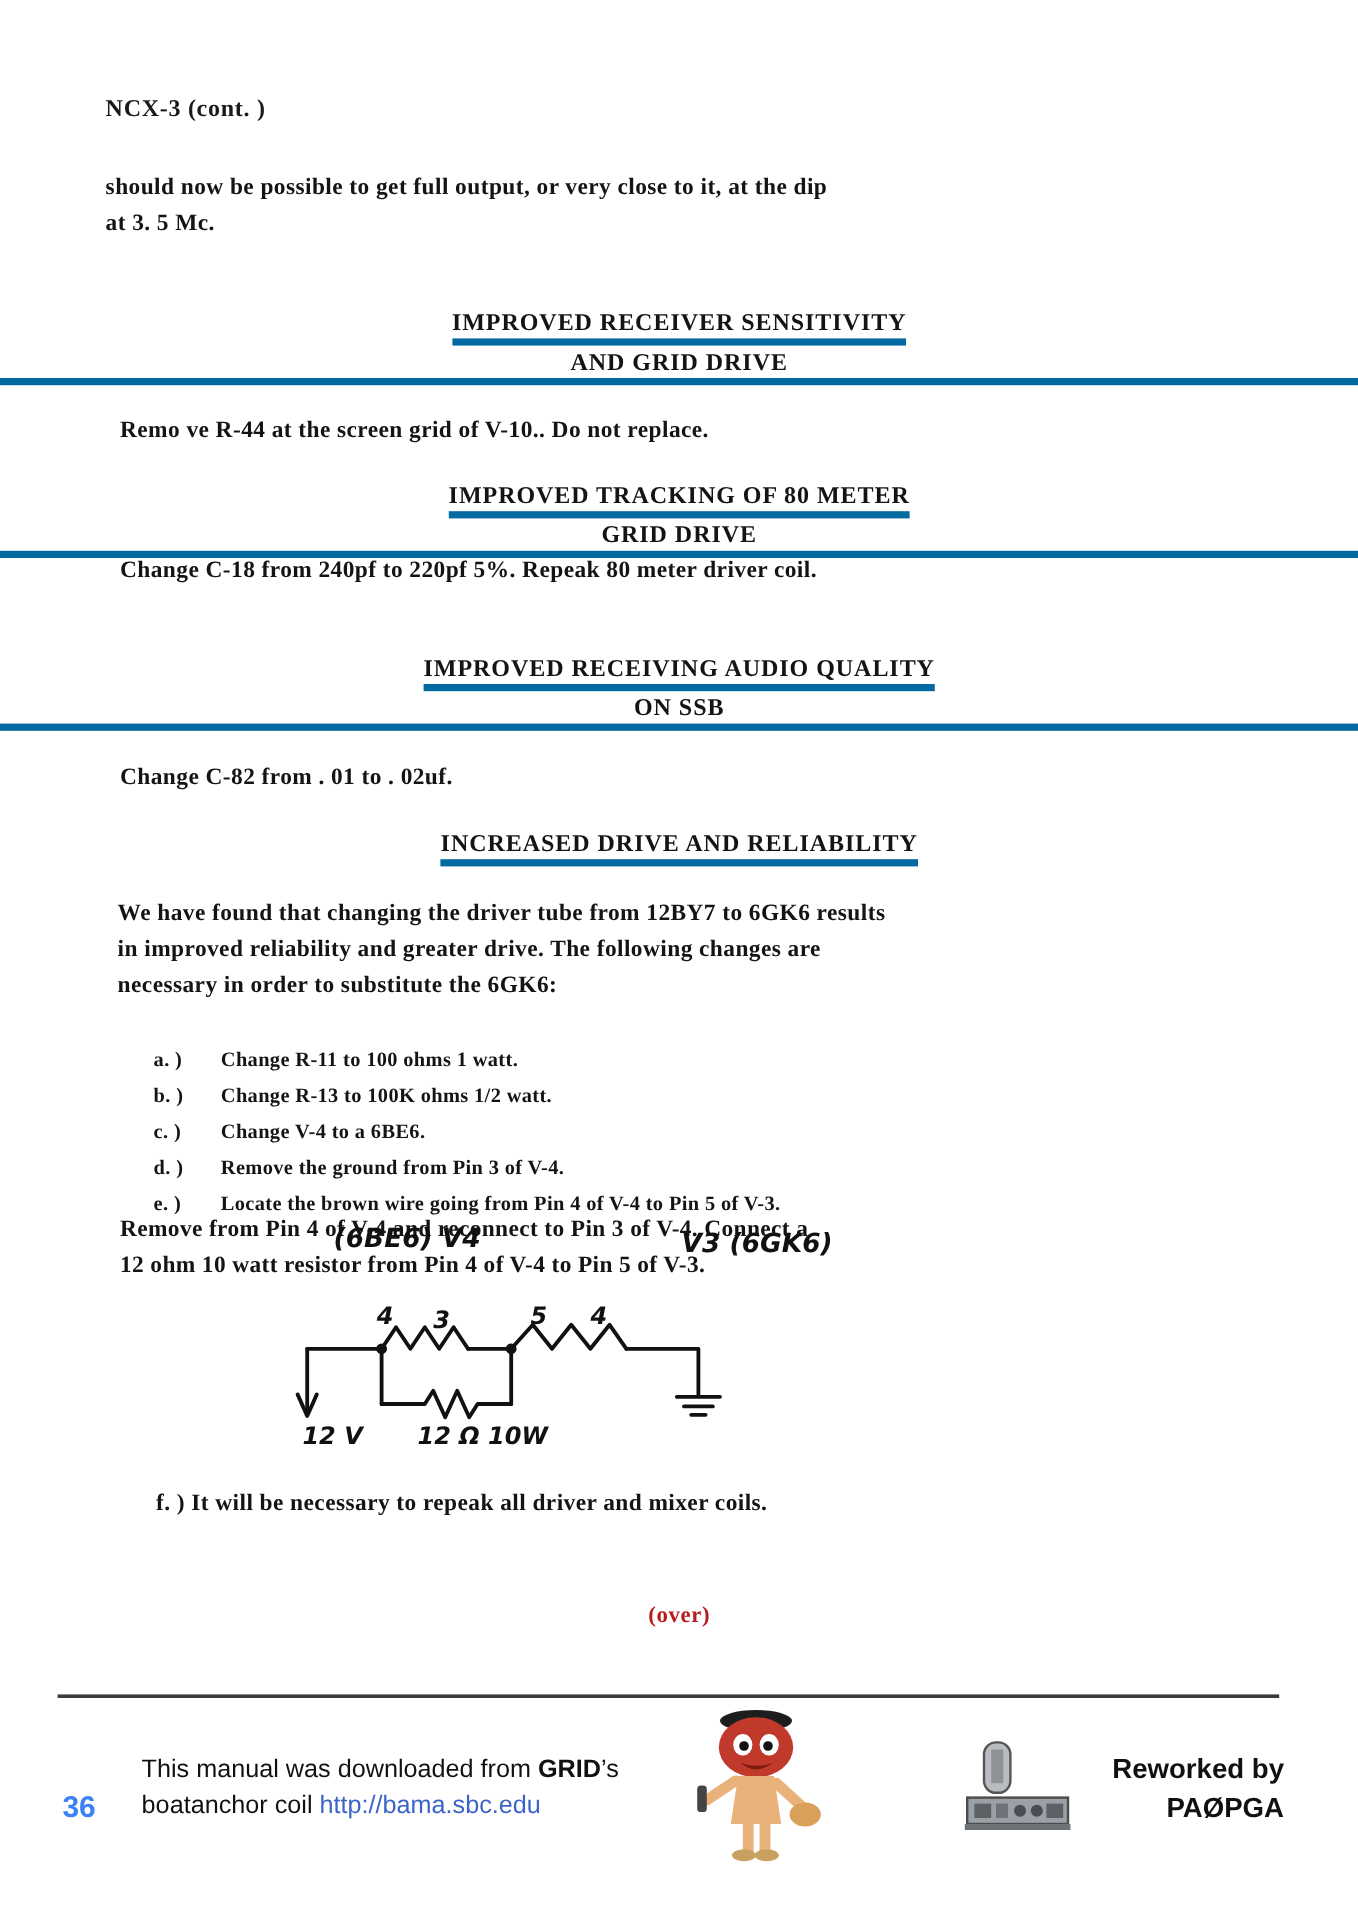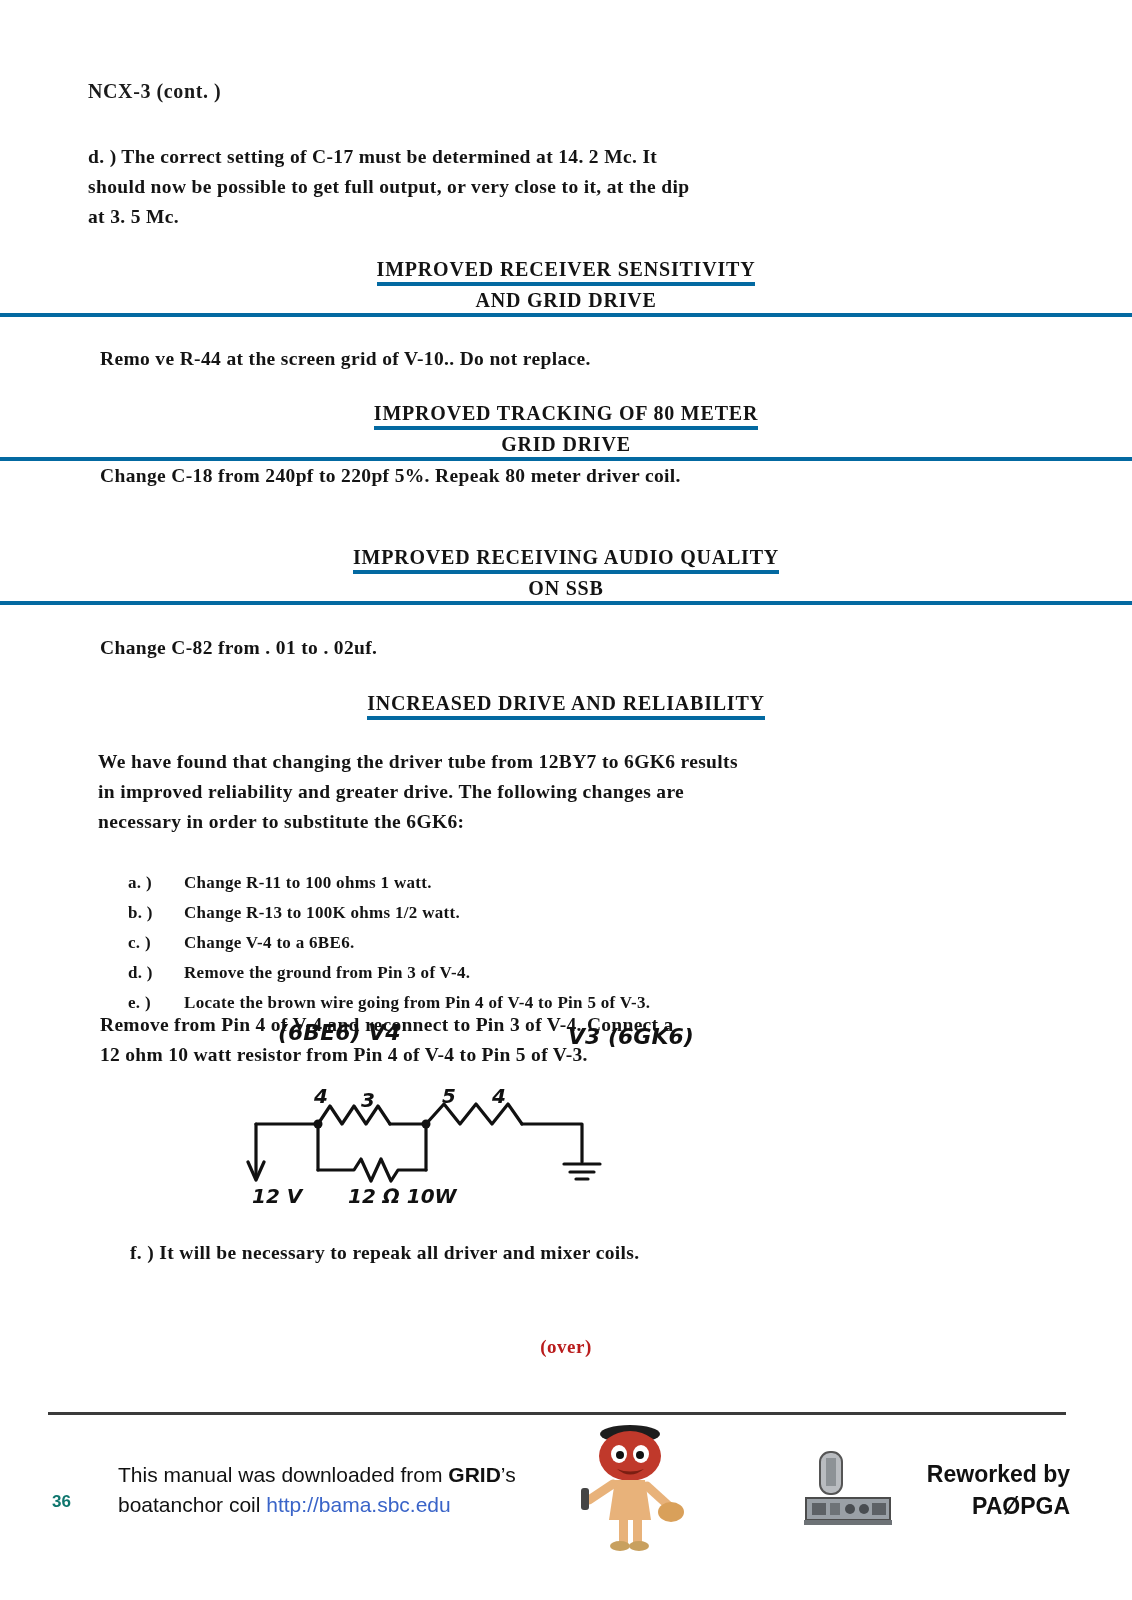--- a/index.html
+++ b/index.html
@@ -53,21 +53,21 @@
   .heading {
     position: absolute;
     width: 1132px;
     text-align: center;
     font-size: 20px;
     letter-spacing: 0.8px;
     color: #141414;
     font-weight: 600;
   }
   .heading .ul {
-    border-bottom: 4px solid #0369a1;
+    border-bottom: 6px solid #0369a1;
     padding-bottom: 1px;
     display: inline-block;
   }
   .heading .l2 {
     display: block;
     margin-top: 3px;
   }
 
   .listblock {
     position: absolute;
@@ -134,22 +134,22 @@
     width: 1018px;
     height: 3px;
     background: #3b3b3b;
   }
   .page-number {
     position: absolute;
     left: 52px;
     top: 1492px;
     font-family: "Liberation Sans", sans-serif;
     font-weight: 700;
-    font-size: 17px;
-    color: #0f766e;
+    font-size: 25px;
+    color: #3b82f6;
   }
   .footer-text {
     position: absolute;
     left: 118px;
     top: 1460px;
     width: 450px;
     font-family: "Liberation Sans", sans-serif;
     font-size: 21px;
     line-height: 30px;
     color: #111;
@@ -189,21 +189,20 @@
 </head>
 <body>
 
 <div class="page">
 
   <div class="doc">
 
     <div class="header-line">NCX-3 (cont. )</div>
 
     <div class="para" style="left:88px; top:142px; width:960px;">
-      <div>d. )  The correct setting of C-17 must be determined at 14. 2 Mc.   It</div>
       <div>should now be possible to get full output,  or very close to it,  at the dip</div>
       <div>at 3. 5 Mc.</div>
     </div>
 
     <div class="heading" style="top:258px;">
       <span class="ul">IMPROVED RECEIVER SENSITIVITY</span>
       <span class="ul l2">AND GRID DRIVE</span>
     </div>
     <div class="para" style="left:100px; top:344px; width:960px;">Remo ve R-44 at the screen grid of V-10..  Do not replace.</div>
 

